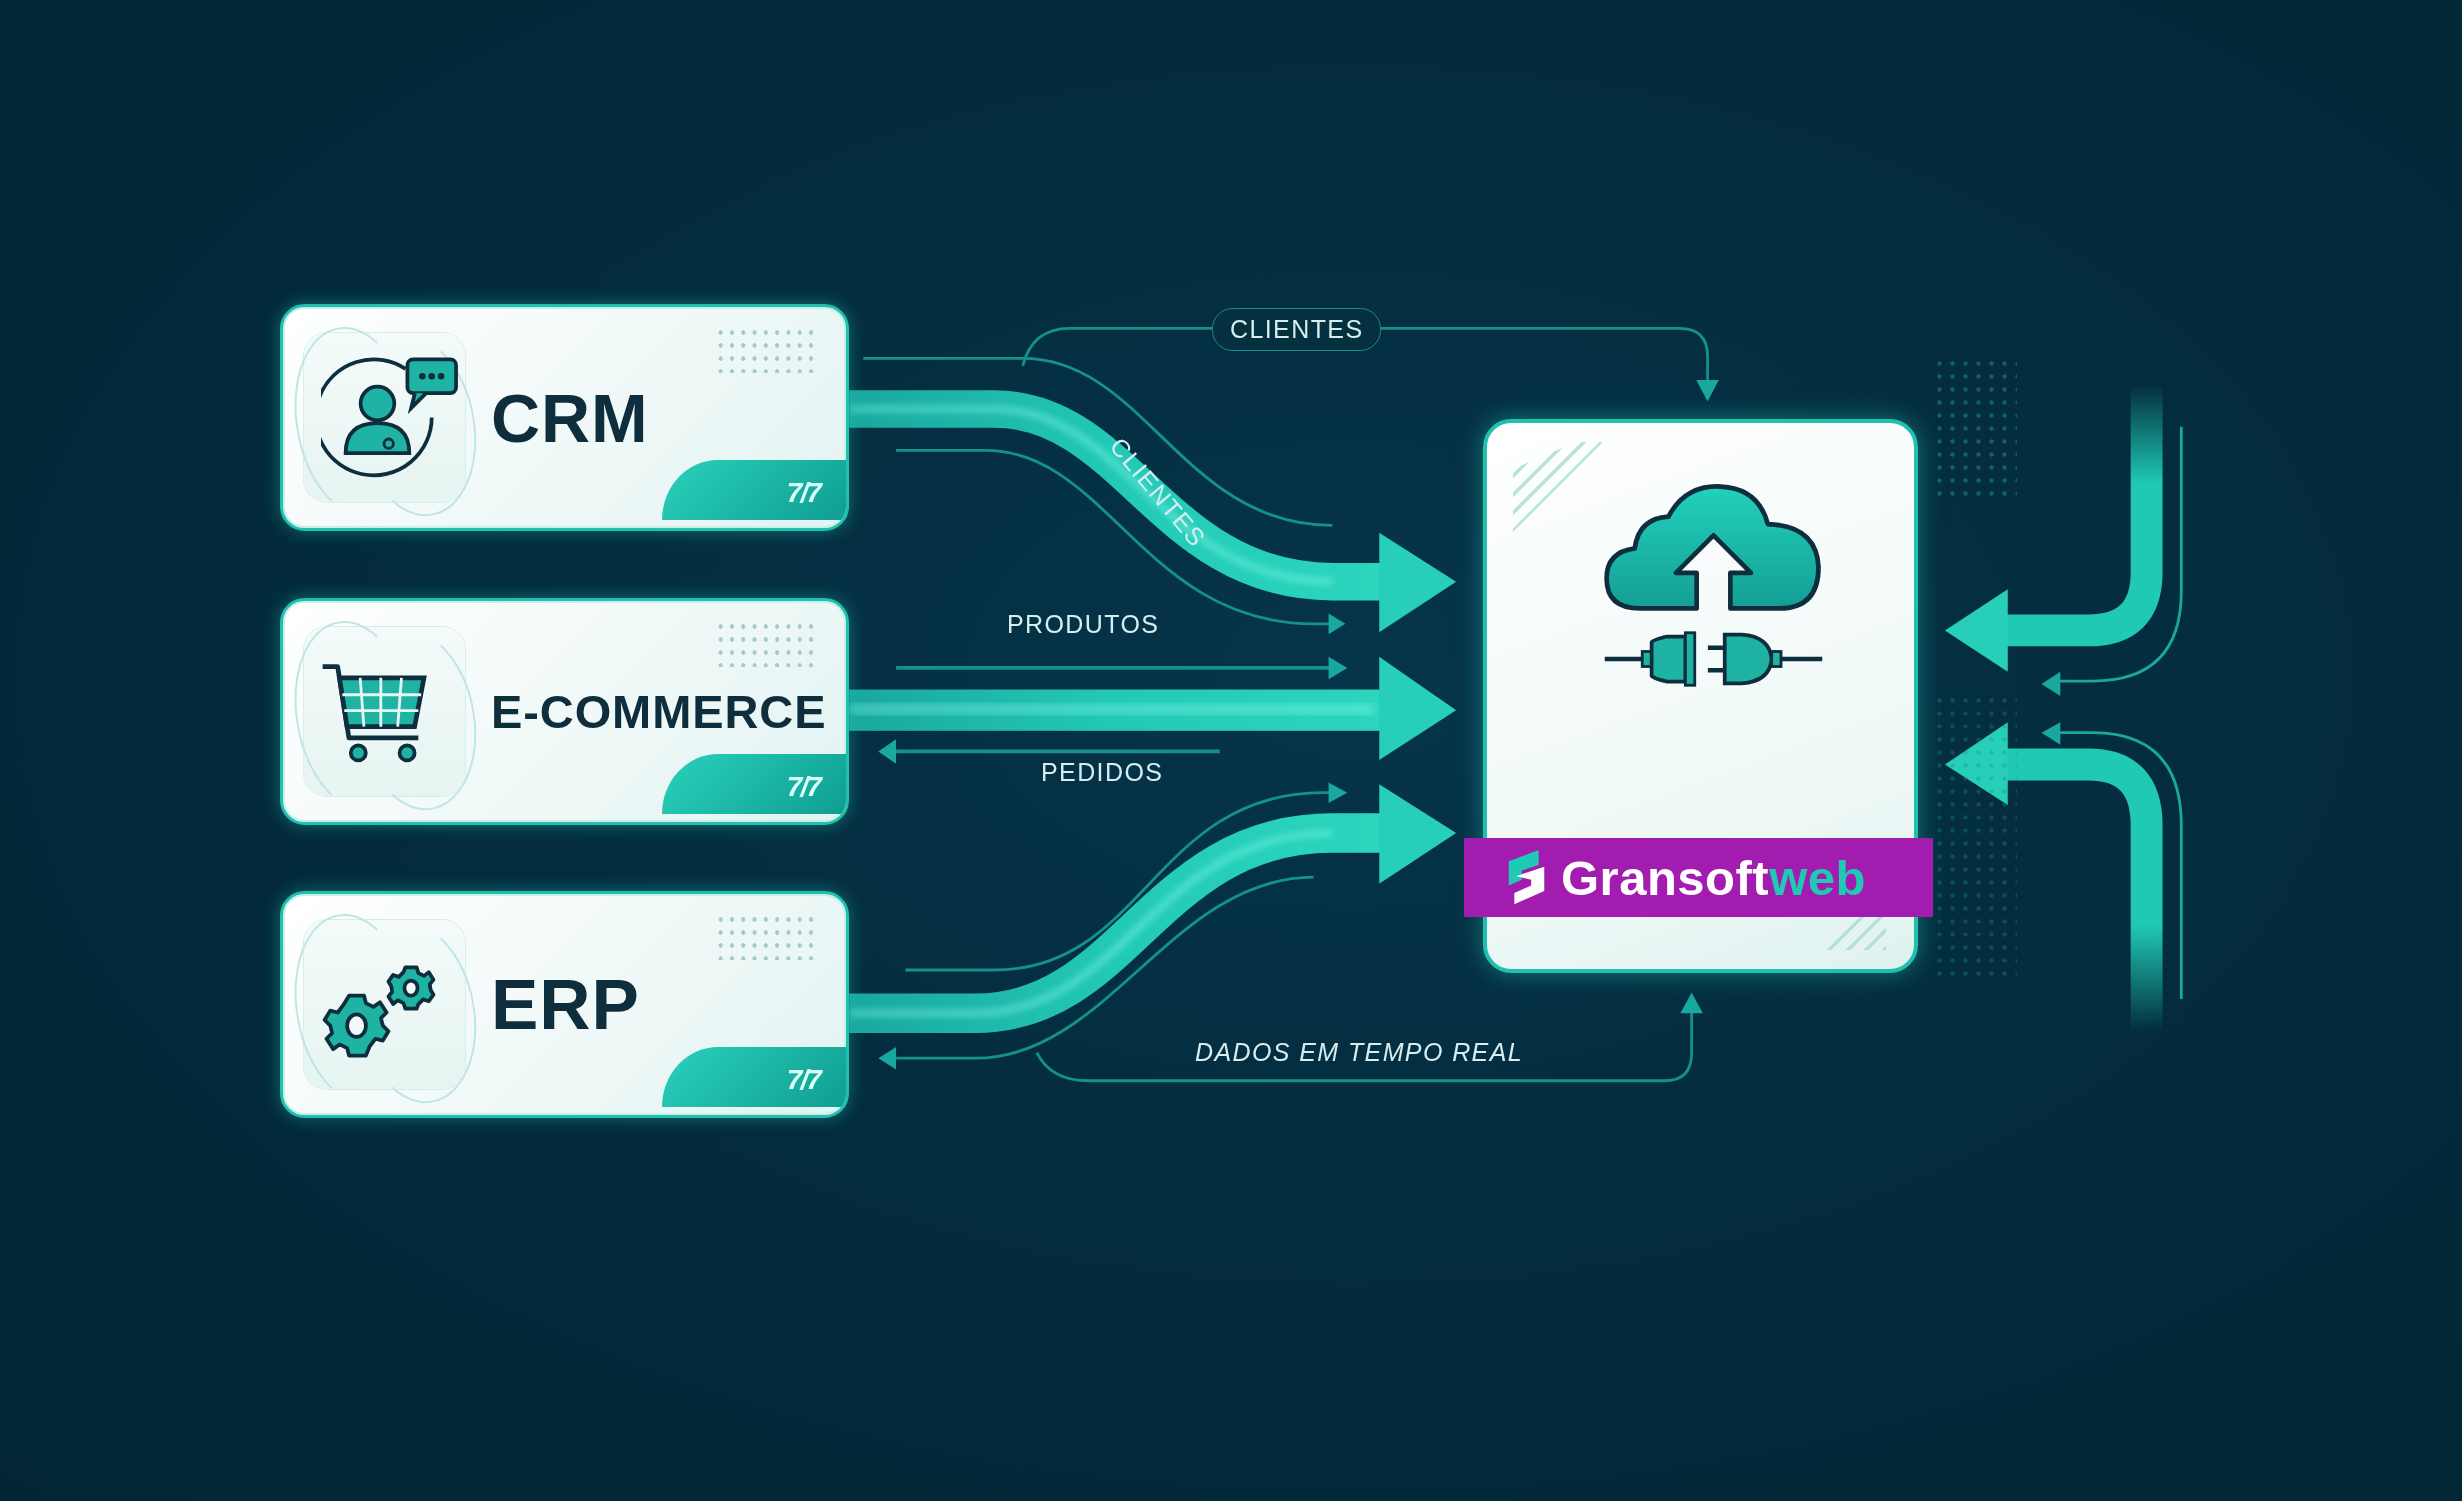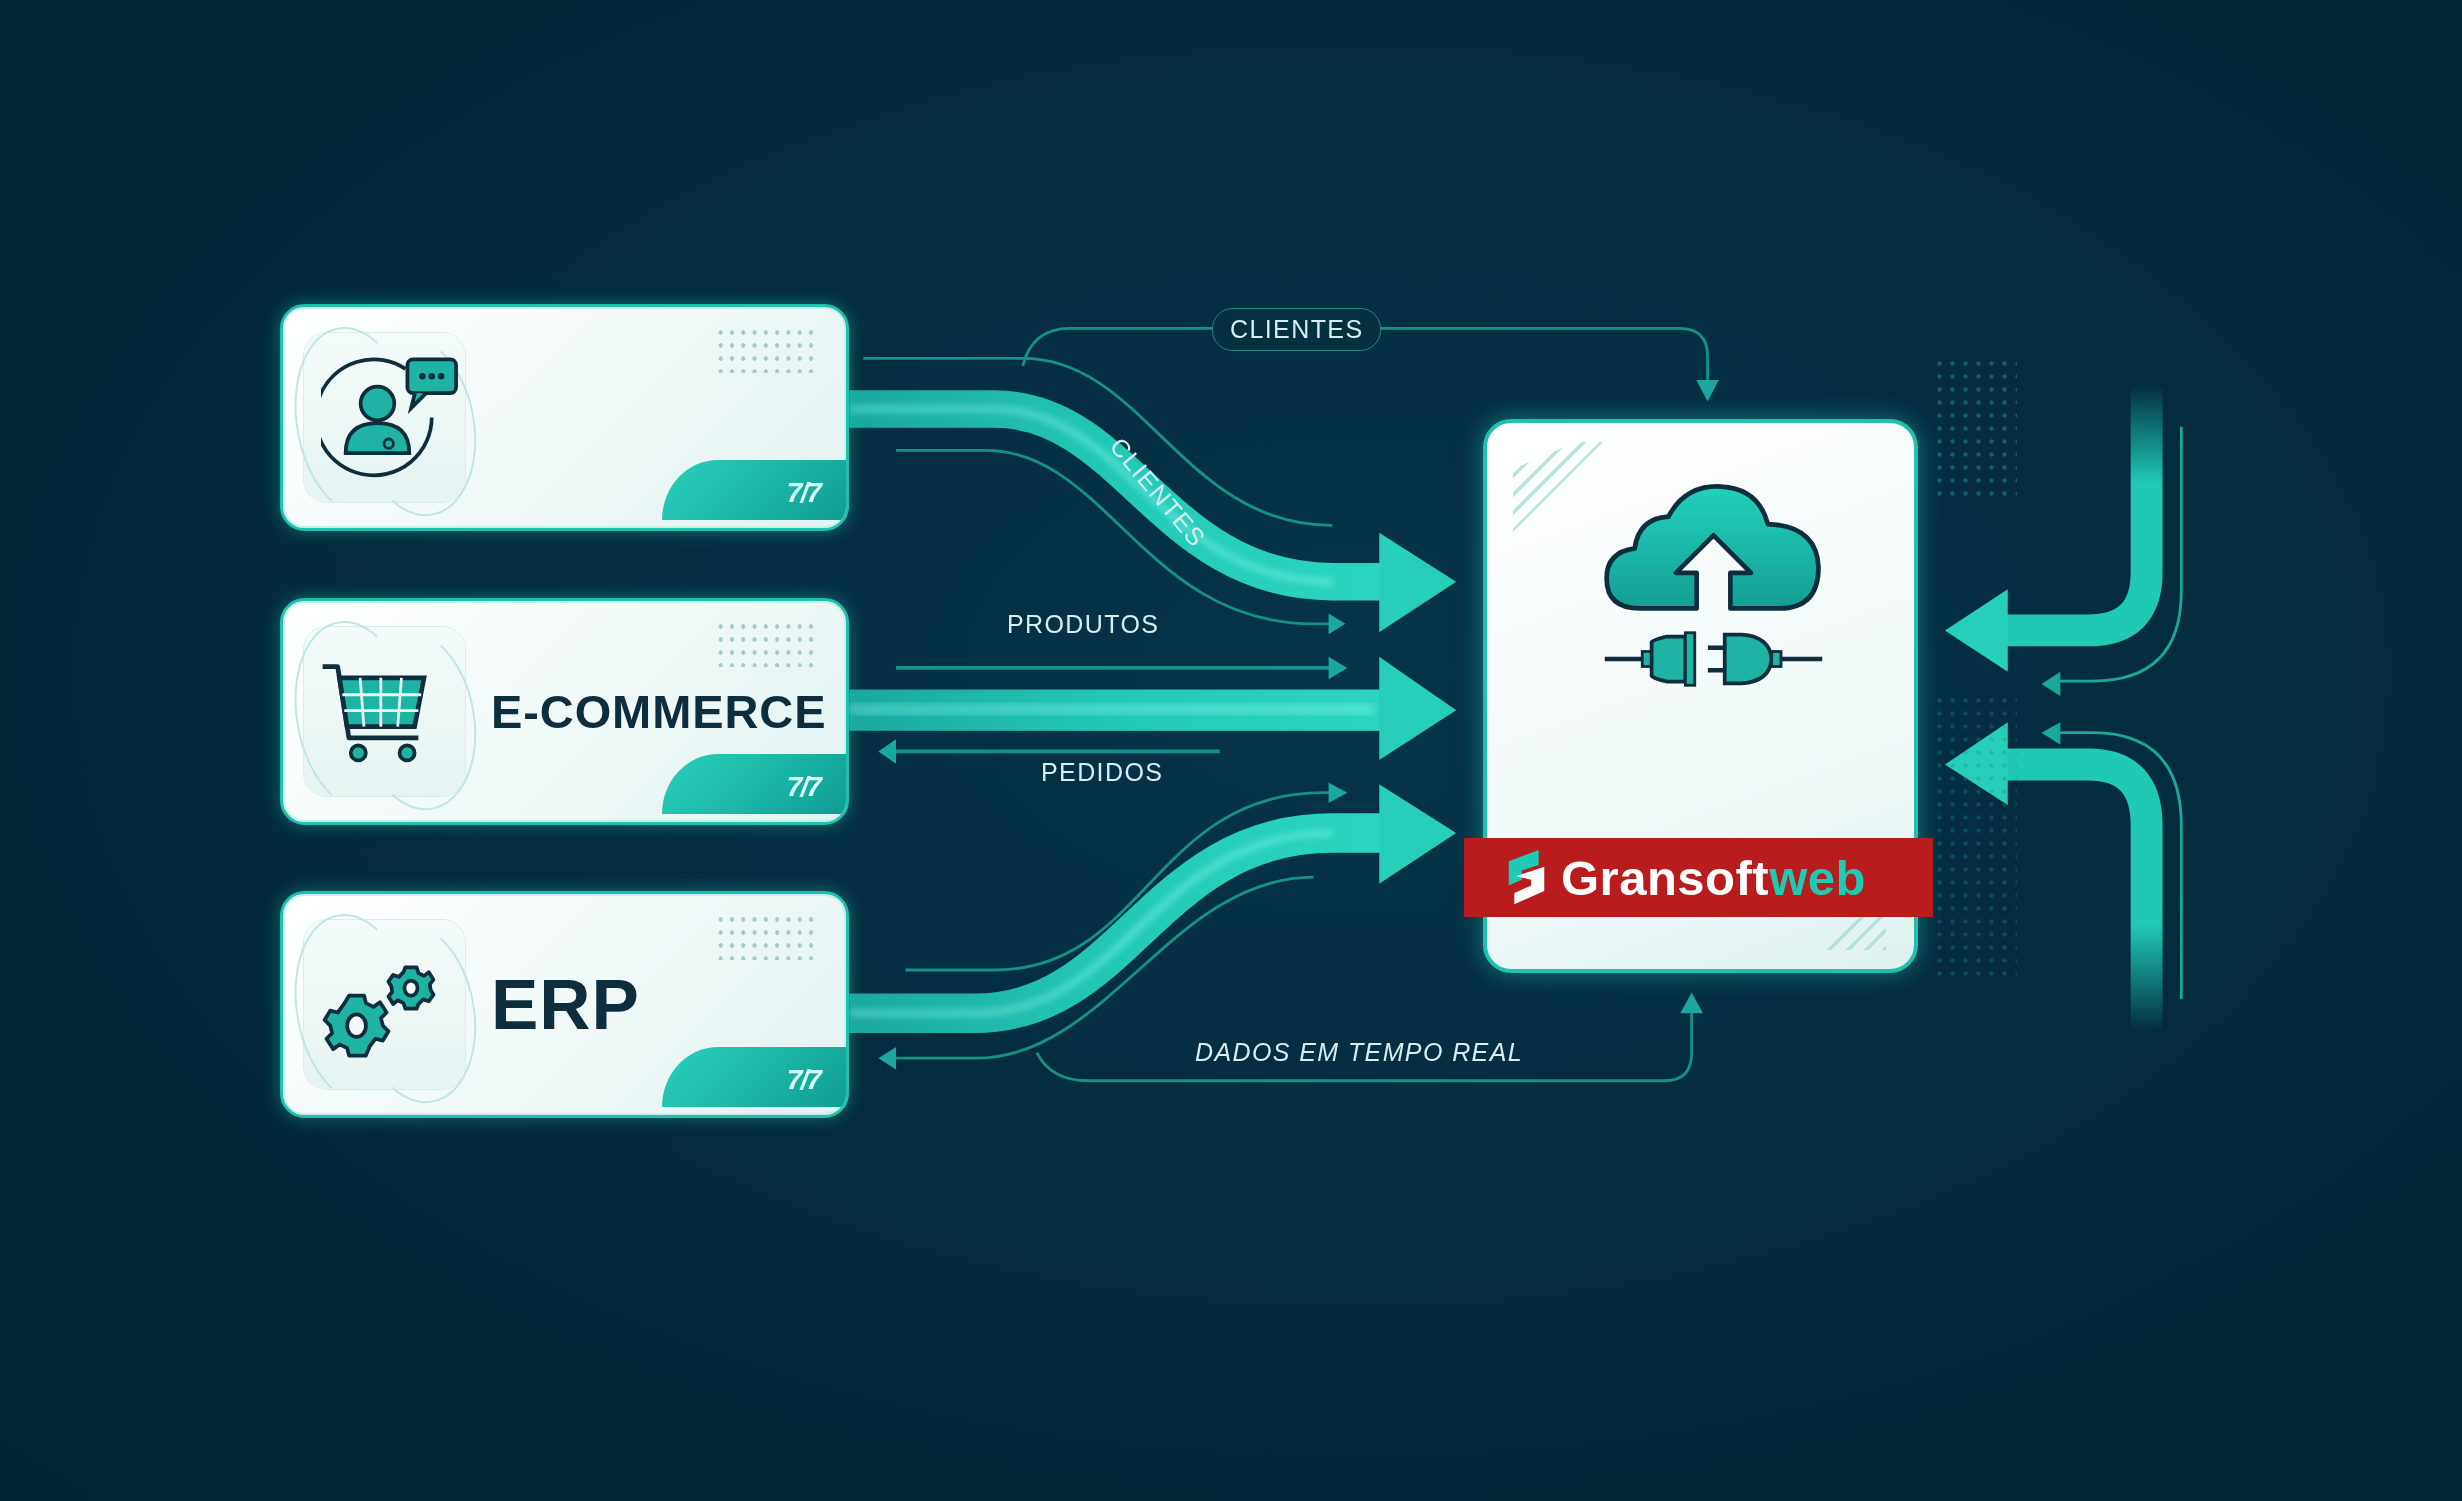--- a/index.html
+++ b/index.html
@@ -30,21 +30,21 @@
          background: linear-gradient(160deg,#ffffff 0%,#eef8f7 70%,#dff2ef 100%);
          border:4.7px solid #1fc0ad; box-sizing:border-box; box-shadow:0 0 24.4px rgba(31,192,173,0.5); }
   .api .hatch { position:absolute; left:26px; top:19px; width:90px; height:90px;
          background: repeating-linear-gradient(135deg, transparent 0 9.4px, #a9dcd4 9.4px 13px);
          clip-path: polygon(0 100%, 0 30%, 70% 0, 100% 0); opacity:0.8; }
   .api .hatch2 { position:absolute; right:28px; bottom:19px; width:90px; height:56px;
          background: repeating-linear-gradient(135deg, transparent 0 9.4px, #a9dcd4 9.4px 13px);
          clip-path: polygon(30% 100%, 100% 0, 100% 100%); opacity:0.8; }
   .api .title { position:absolute; left:0; width:100%; top:298px; text-align:center;
          font-weight:700; font-size:128px; color:#0e2d3d; letter-spacing:5.6px; line-height:1; }
-  .brand { position:absolute; left:1464px; top:838px; width:469px; height:79px; background:#b91c1c;
+  .brand { position:absolute; left:1464px; top:838px; width:469px; height:79px; background:#a21caf;
            display:flex; align-items:center; gap:13px; padding-left:41px; box-sizing:border-box; }
   .brand .word { font-weight:700; font-size:49px; color:#ffffff; letter-spacing:0.5px; }
   .brand .word b { color:#1fc9b4; }
   .tag { position:absolute; color:#d7eef0; font-size:25px; letter-spacing:1.4px; white-space:nowrap; }
   .pill { position:absolute; left:1212px; top:308px; height:41px; padding:0 17px; border-radius:20.6px;
           border:1.9px solid #1a8b87; background:#05303f; display:flex; align-items:center; }
   .dotgrid { position:absolute; width:84px;
           background-image: radial-gradient(circle, #1b8d8a 1.9px, transparent 2.4px);
           background-size:13px 13px; opacity:0.55; }
 </style>
@@ -133,20 +133,21 @@
     <path d="M90 18 A62 62 0 1 0 118 70" fill="none" stroke="#0e2d3d" stroke-width="4"></path>
     <circle cx="60" cy="55" r="18" fill="#1fb3a3" stroke="#0e2d3d" stroke-width="4"></circle>
     <path d="M26 108 Q26 76 60 76 Q94 76 94 108 Z" fill="#1fb3a3" stroke="#0e2d3d" stroke-width="4"></path>
     <circle cx="72" cy="98" r="5" fill="none" stroke="#0e2d3d" stroke-width="3"></circle>
     <rect x="92" y="8" width="52" height="36" rx="6" fill="#1fb3a3" stroke="#0e2d3d" stroke-width="4"></rect>
     <path d="M100 44 L96 60 L112 44" fill="#1fb3a3" stroke="#0e2d3d" stroke-width="4"></path>
     <circle cx="108" cy="26" r="3.5" fill="#0e2d3d"></circle>
       <circle cx="118" cy="26" r="3.5" fill="#0e2d3d"></circle>
       <circle cx="128" cy="26" r="3.5" fill="#0e2d3d"></circle>
   </svg>
+  <div class="label" style="font-size:68px;">CRM</div>
   <div class="dots"></div>
   <div class="corner">
       <span>7/7</span>
     </div>
 </div>
 
 <div class="card" style="left:280px;top:598px;">
   <div class="iconbox"></div>
   <div class="arc1"></div>
   <div class="arc2"></div>

